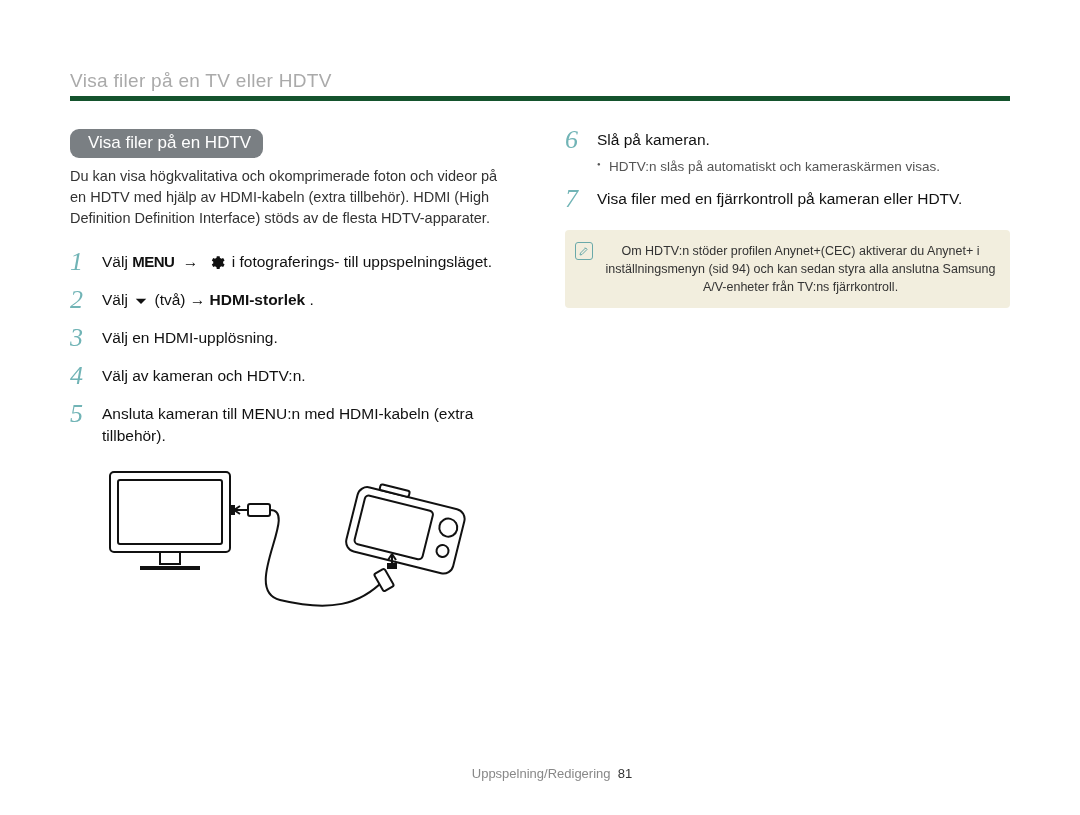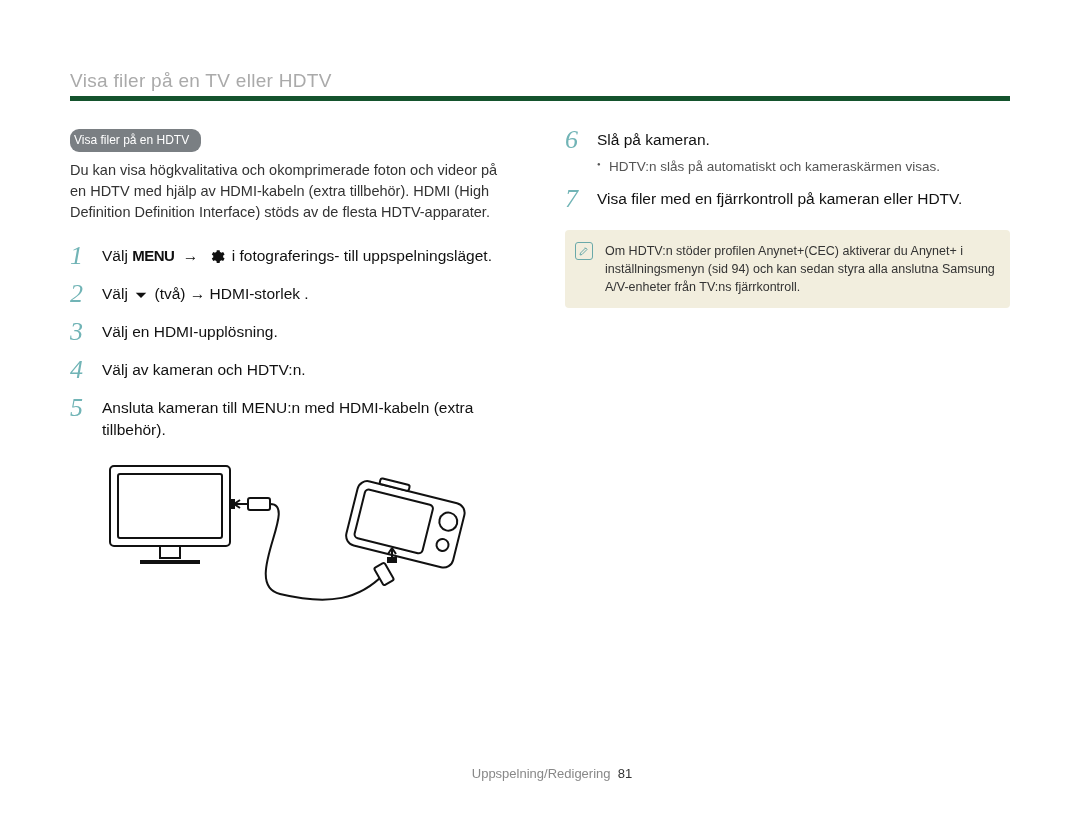--- a/index.html
+++ b/index.html
@@ -25,23 +25,23 @@
     display: flex;
     gap: 50px;
   }
   .col-left { flex: 1; }
   .col-right { flex: 1; }
 
   .section-badge {
     display: inline-block;
     background: #7a7f83;
     color: #fff;
-    font-size: 12px;
+    font-size: 17px;
     font-weight: 500;
-    padding: 4px 12px 5px 4px;
+    padding: 4px 12px 5px 18px;
     border-radius: 9px;
     margin-bottom: 8px;
   }
   .intro {
     font-size: 14.5px;
     line-height: 1.45;
     color: #333;
     margin-bottom: 22px;
   }
   .steps { list-style: none; }
@@ -74,31 +74,32 @@
     padding-left: 12px;
   }
   .sub-bullet::before {
     content: "●";
     position: absolute;
     left: 0;
     top: 2px;
     font-size: 6px;
     color: #555;
   }
-  .bold { font-weight: normal; }
+  .bold { font-weight: bold; }
 
   .note-box {
     background: #f2eede;
     border-radius: 4px;
     padding: 12px 14px 12px 40px;
     font-size: 12.5px;
     line-height: 1.45;
     color: #333;
     position: relative;
     margin-top: 18px;
+    text-align: center;
   }
   .note-icon {
     position: absolute;
     left: 10px;
     top: 12px;
     width: 18px;
     height: 18px;
     border: 1.5px solid #6aa9a9;
     border-radius: 3px;
     display: flex;

